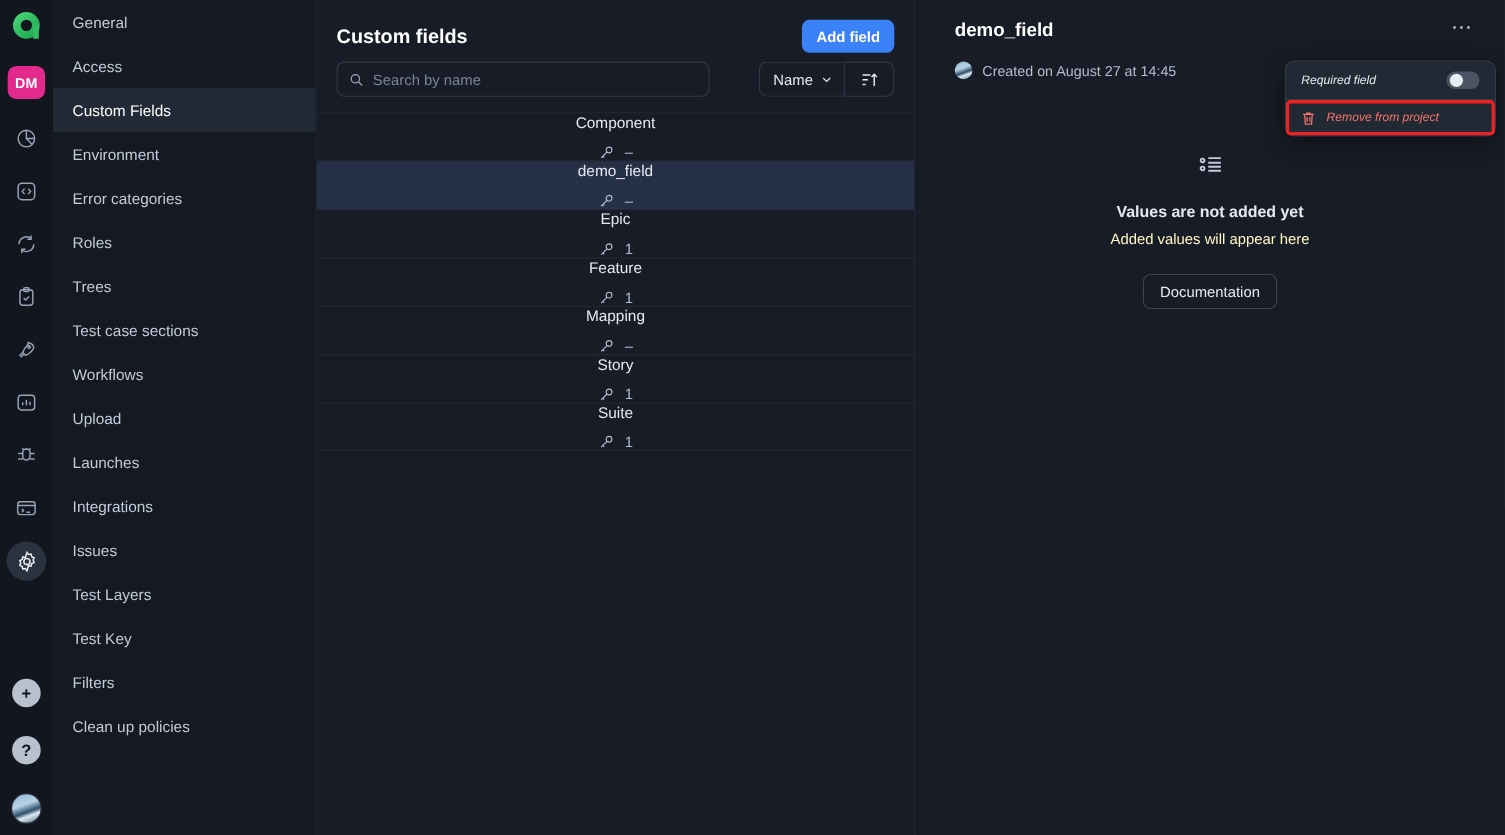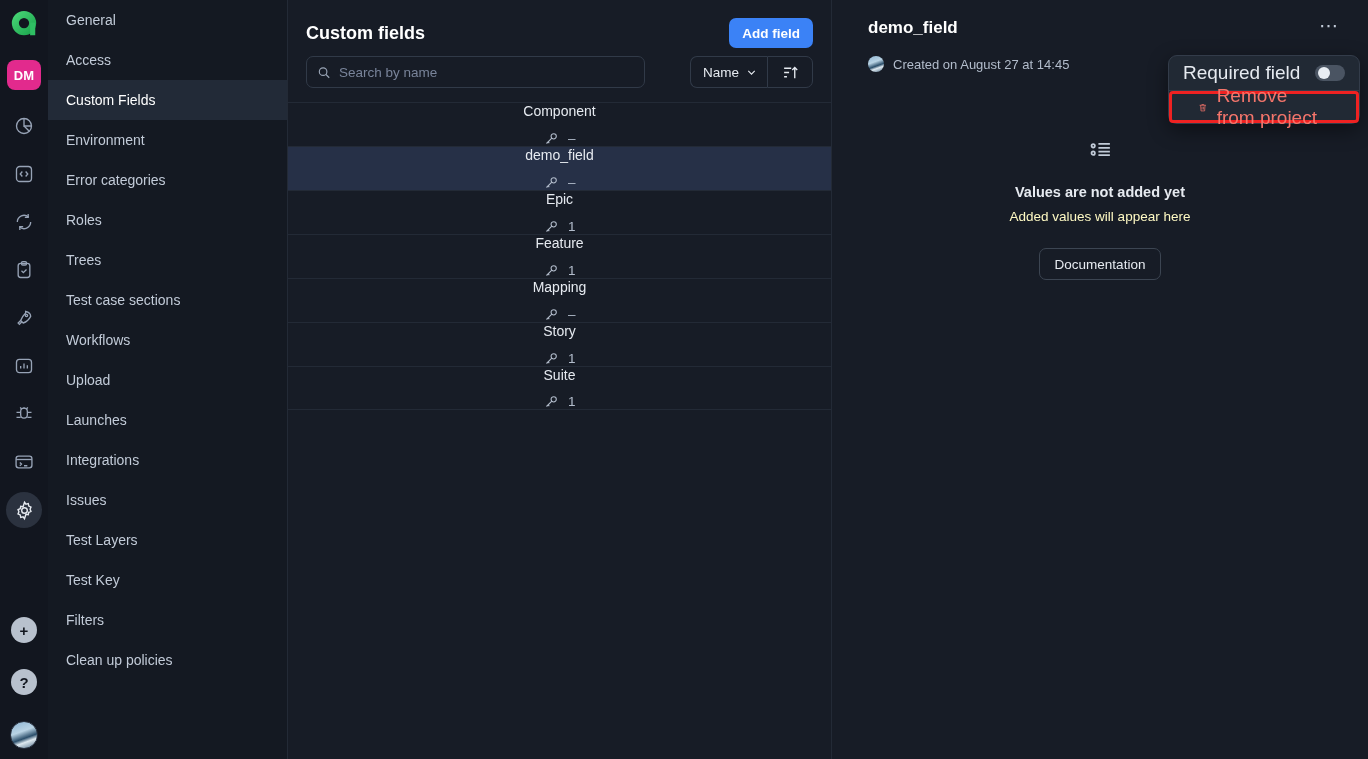--- a/index.html
+++ b/index.html
@@ -188,36 +188,36 @@
   .menu {
     position: absolute; top: 55px; right: 8px;
     width: 192px;
     background: #212934; border: 1px solid #333c4a;
     border-radius: 9px; overflow: visible;
     box-shadow: 0 6px 20px rgba(0,0,0,0.45);
     z-index: 20;
   }
   .menu-item {
     height: 34px; display: flex; align-items: center;
-    padding: 0 14px; font-size: 19px; color: #e6eaf0;
-    justify-content: space-between; cursor: pointer;
+    padding: 0 14px; font-size: 11px; color: #e6eaf0;
+    justify-content: space-between; cursor: pointer; font-style: italic;
   }
   .menu-sep { height: 1px; background: #333c4a; }
   .toggle {
     width: 30px; height: 16px; border-radius: 9px;
     background: #4a5462; position: relative; flex: 0 0 30px;
   }
   .toggle .knob {
     width: 12px; height: 12px; border-radius: 50%;
     background: #e8edf3; position: absolute; top: 2px; left: 3px;
   }
   .menu-item.danger {
     color: #f4756b; gap: 9px; justify-content: flex-start;
     border: 3px solid #ef2222; border-radius: 4px;
-    height: 32px; margin: 0; padding: 0 26px;
+    height: 32px; margin: 0; padding: 0 10px;
     position: relative; z-index: 2;
   }
 </style>
 </head>
 <body>
 
 <div class="rail">
 
   <div class="rail-logo">
     <svg class="logo-a" viewBox="0 0 32 32">

